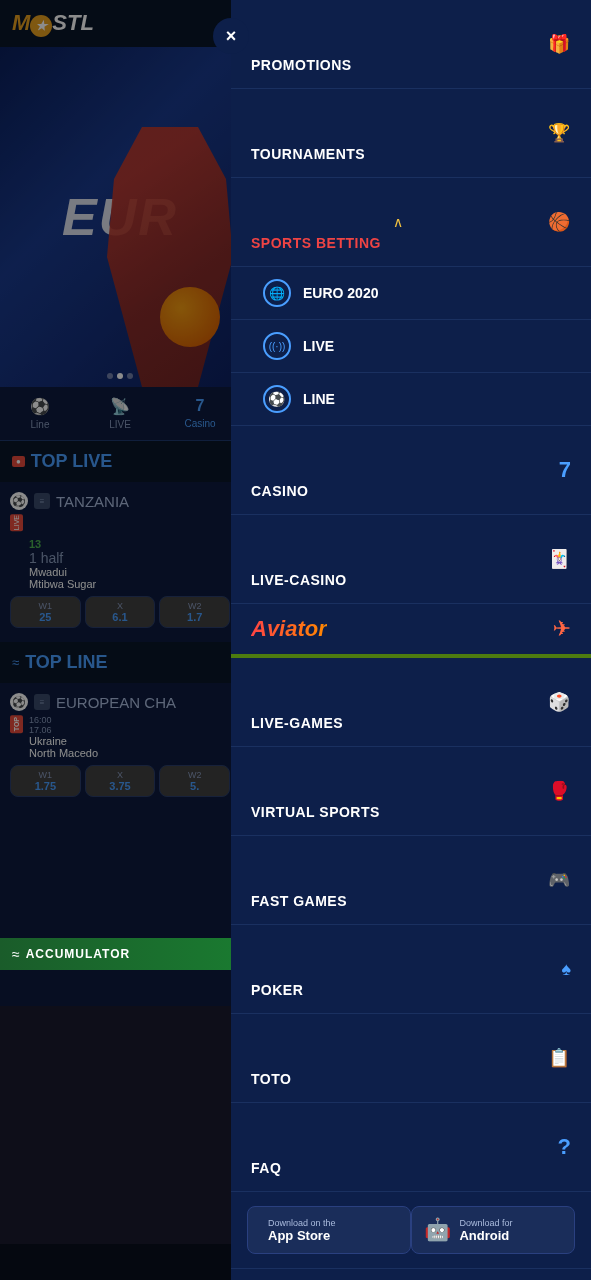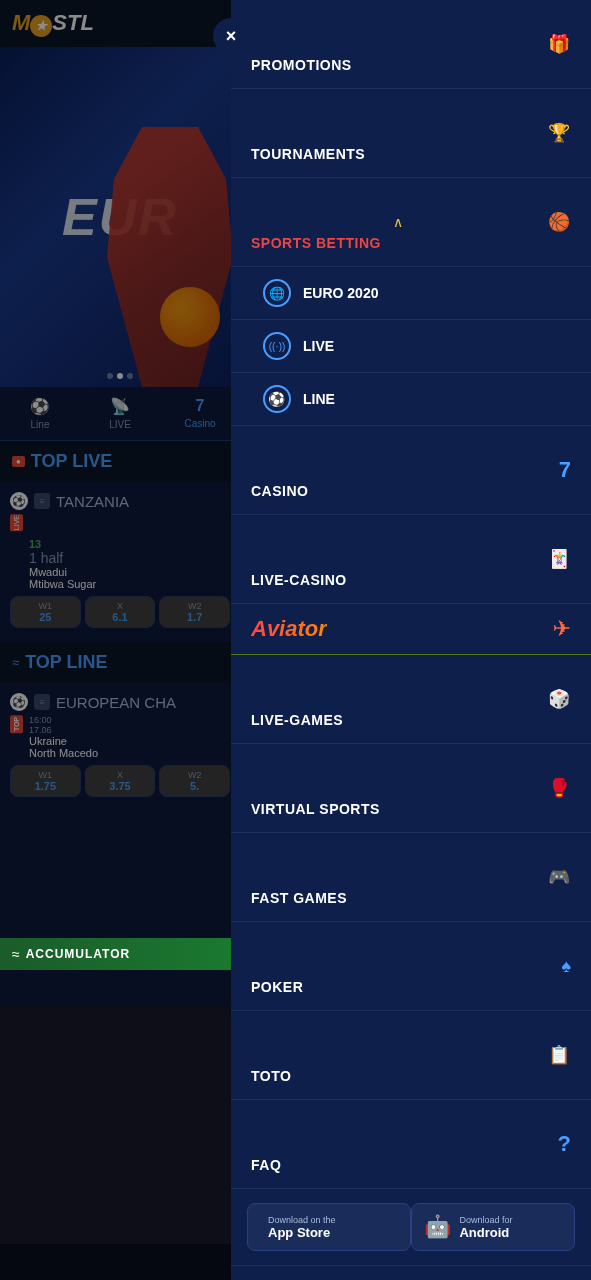--- a/index.html
+++ b/index.html
@@ -308,21 +308,21 @@
       border-color: #4a9eff;
       color: #4a9eff;
     }
 
     
     .aviator-item {
       display: flex;
       align-items: center;
       justify-content: space-between;
       padding: 12px 20px;
-      border-bottom: 1px solid #4d7c0f;
+      border-bottom: 4px solid #4d7c0f;
       cursor: pointer;
     }
 
     .aviator-text {
       font-family: 'Arial', sans-serif;
       font-size: 22px;
       font-weight: 900;
       font-style: italic;
       background: linear-gradient(to right, #ff4444, #ff8800);
       -webkit-background-clip: text;

